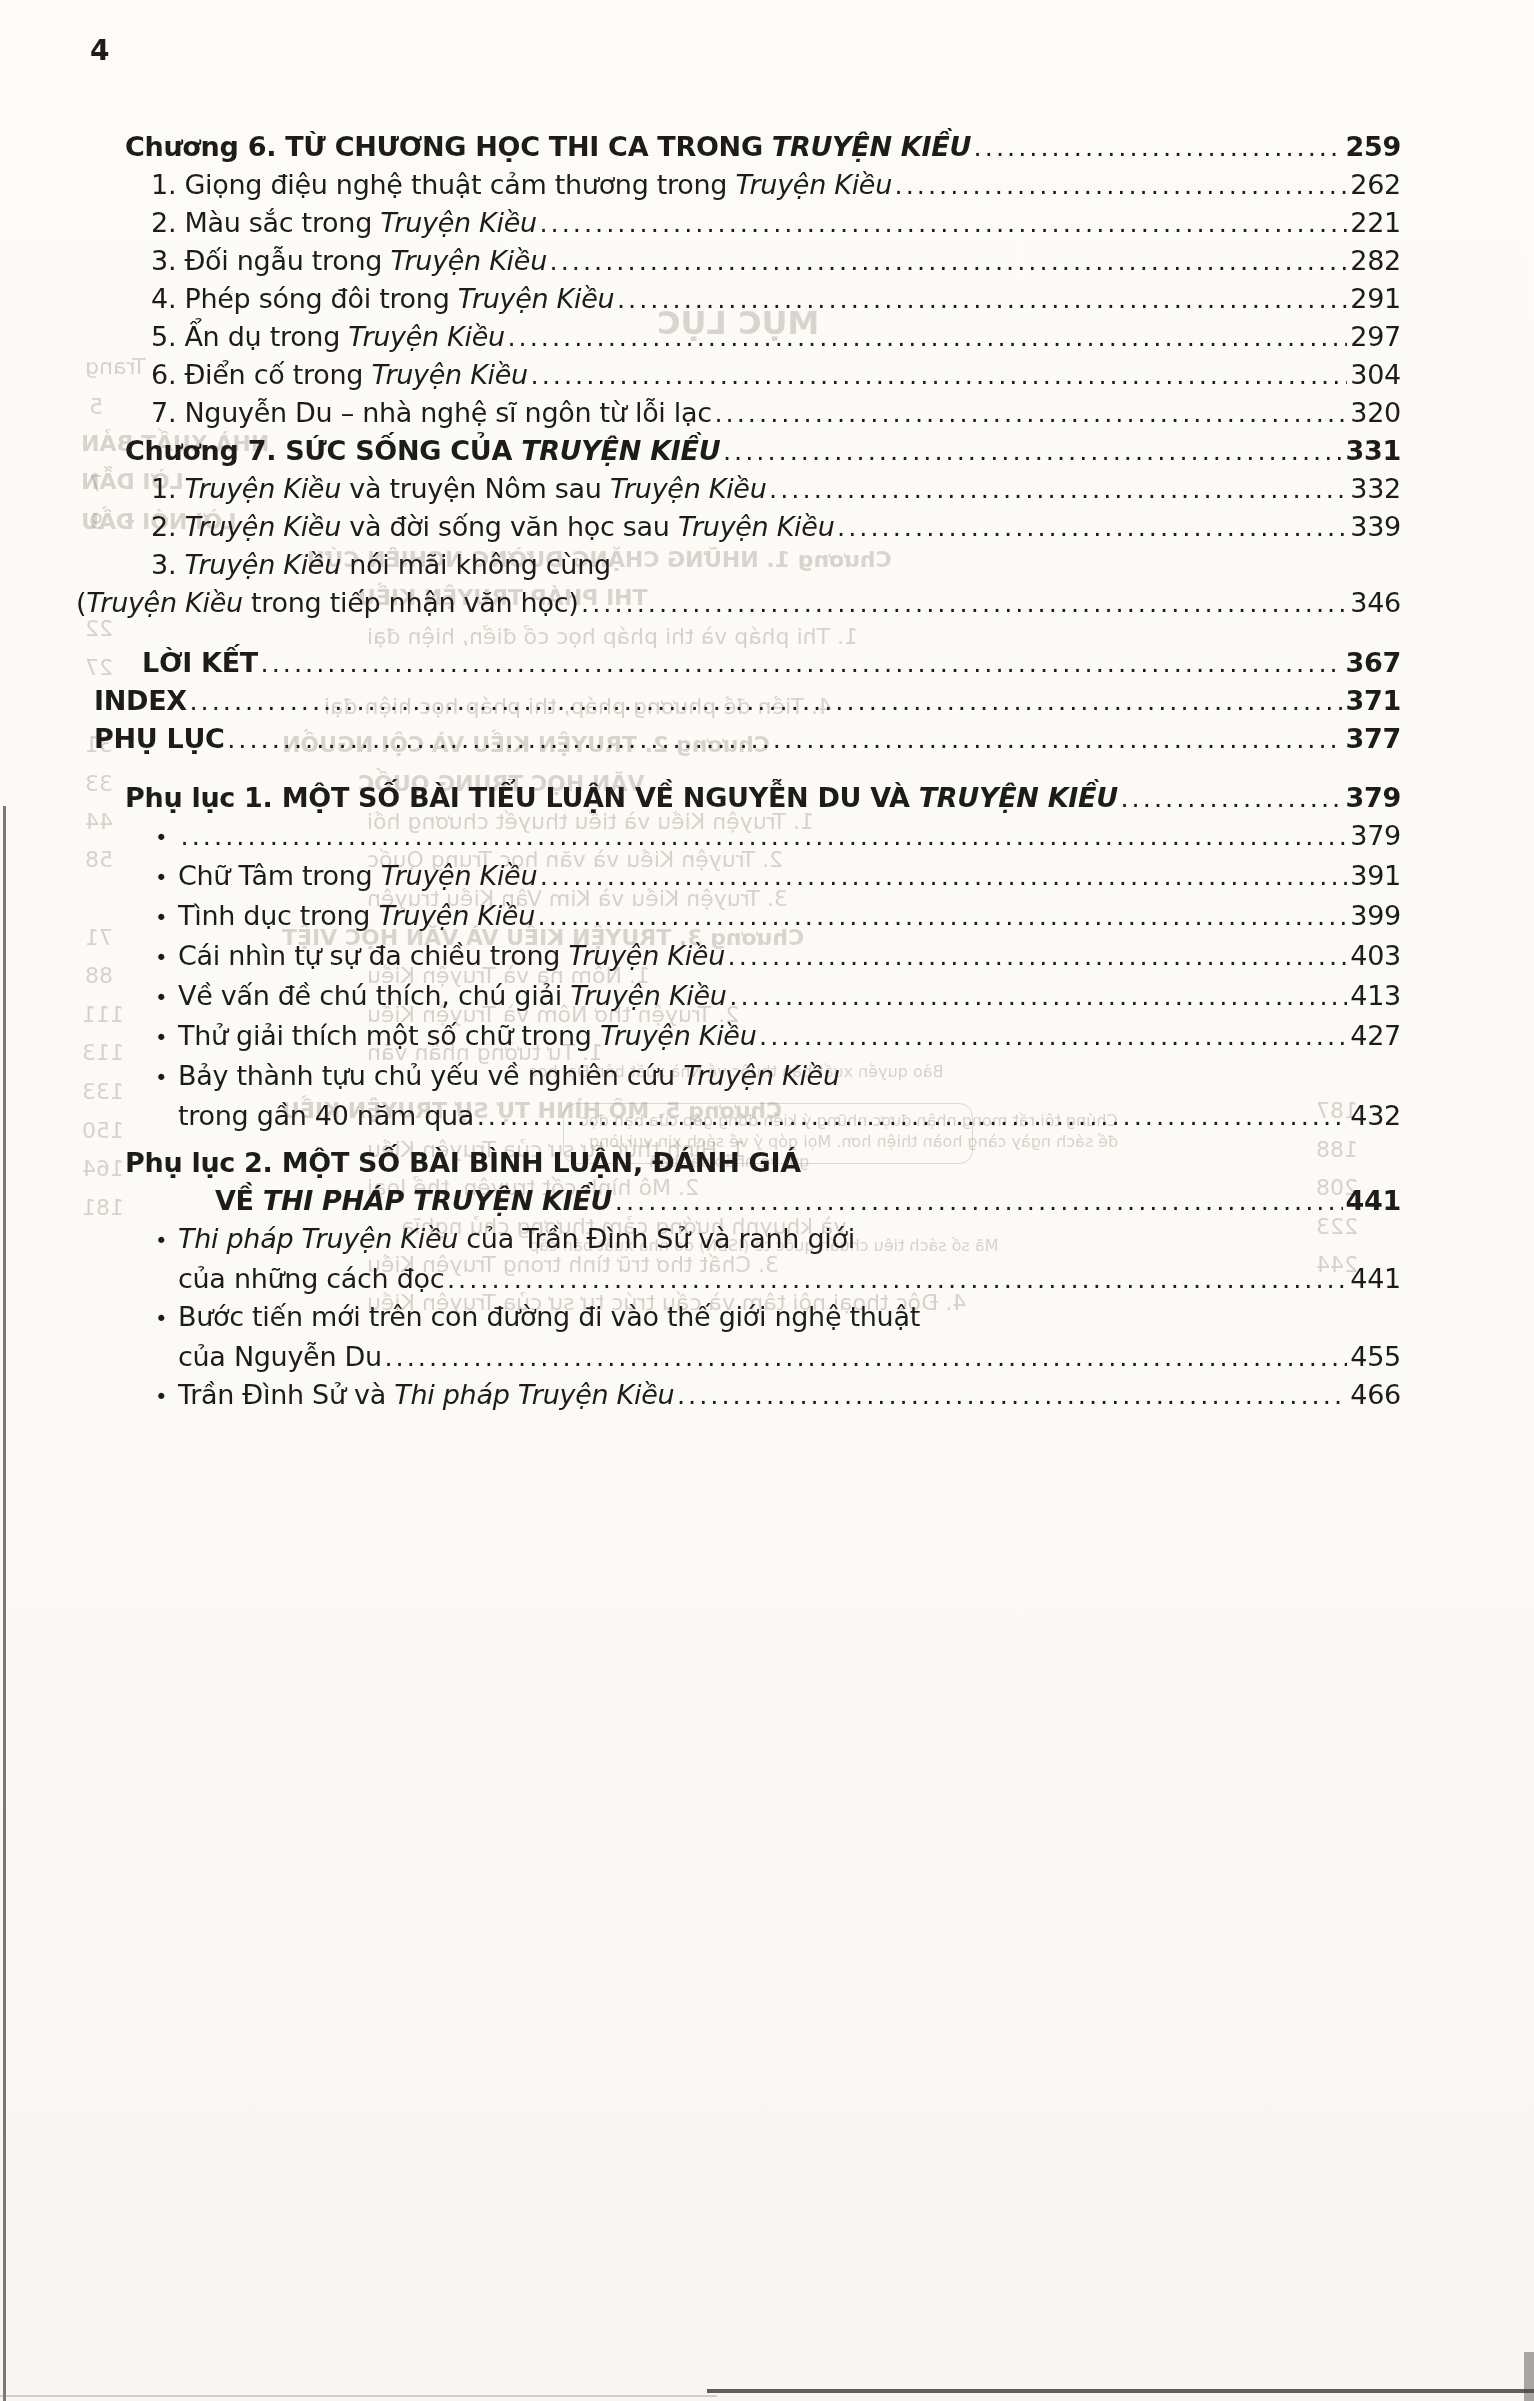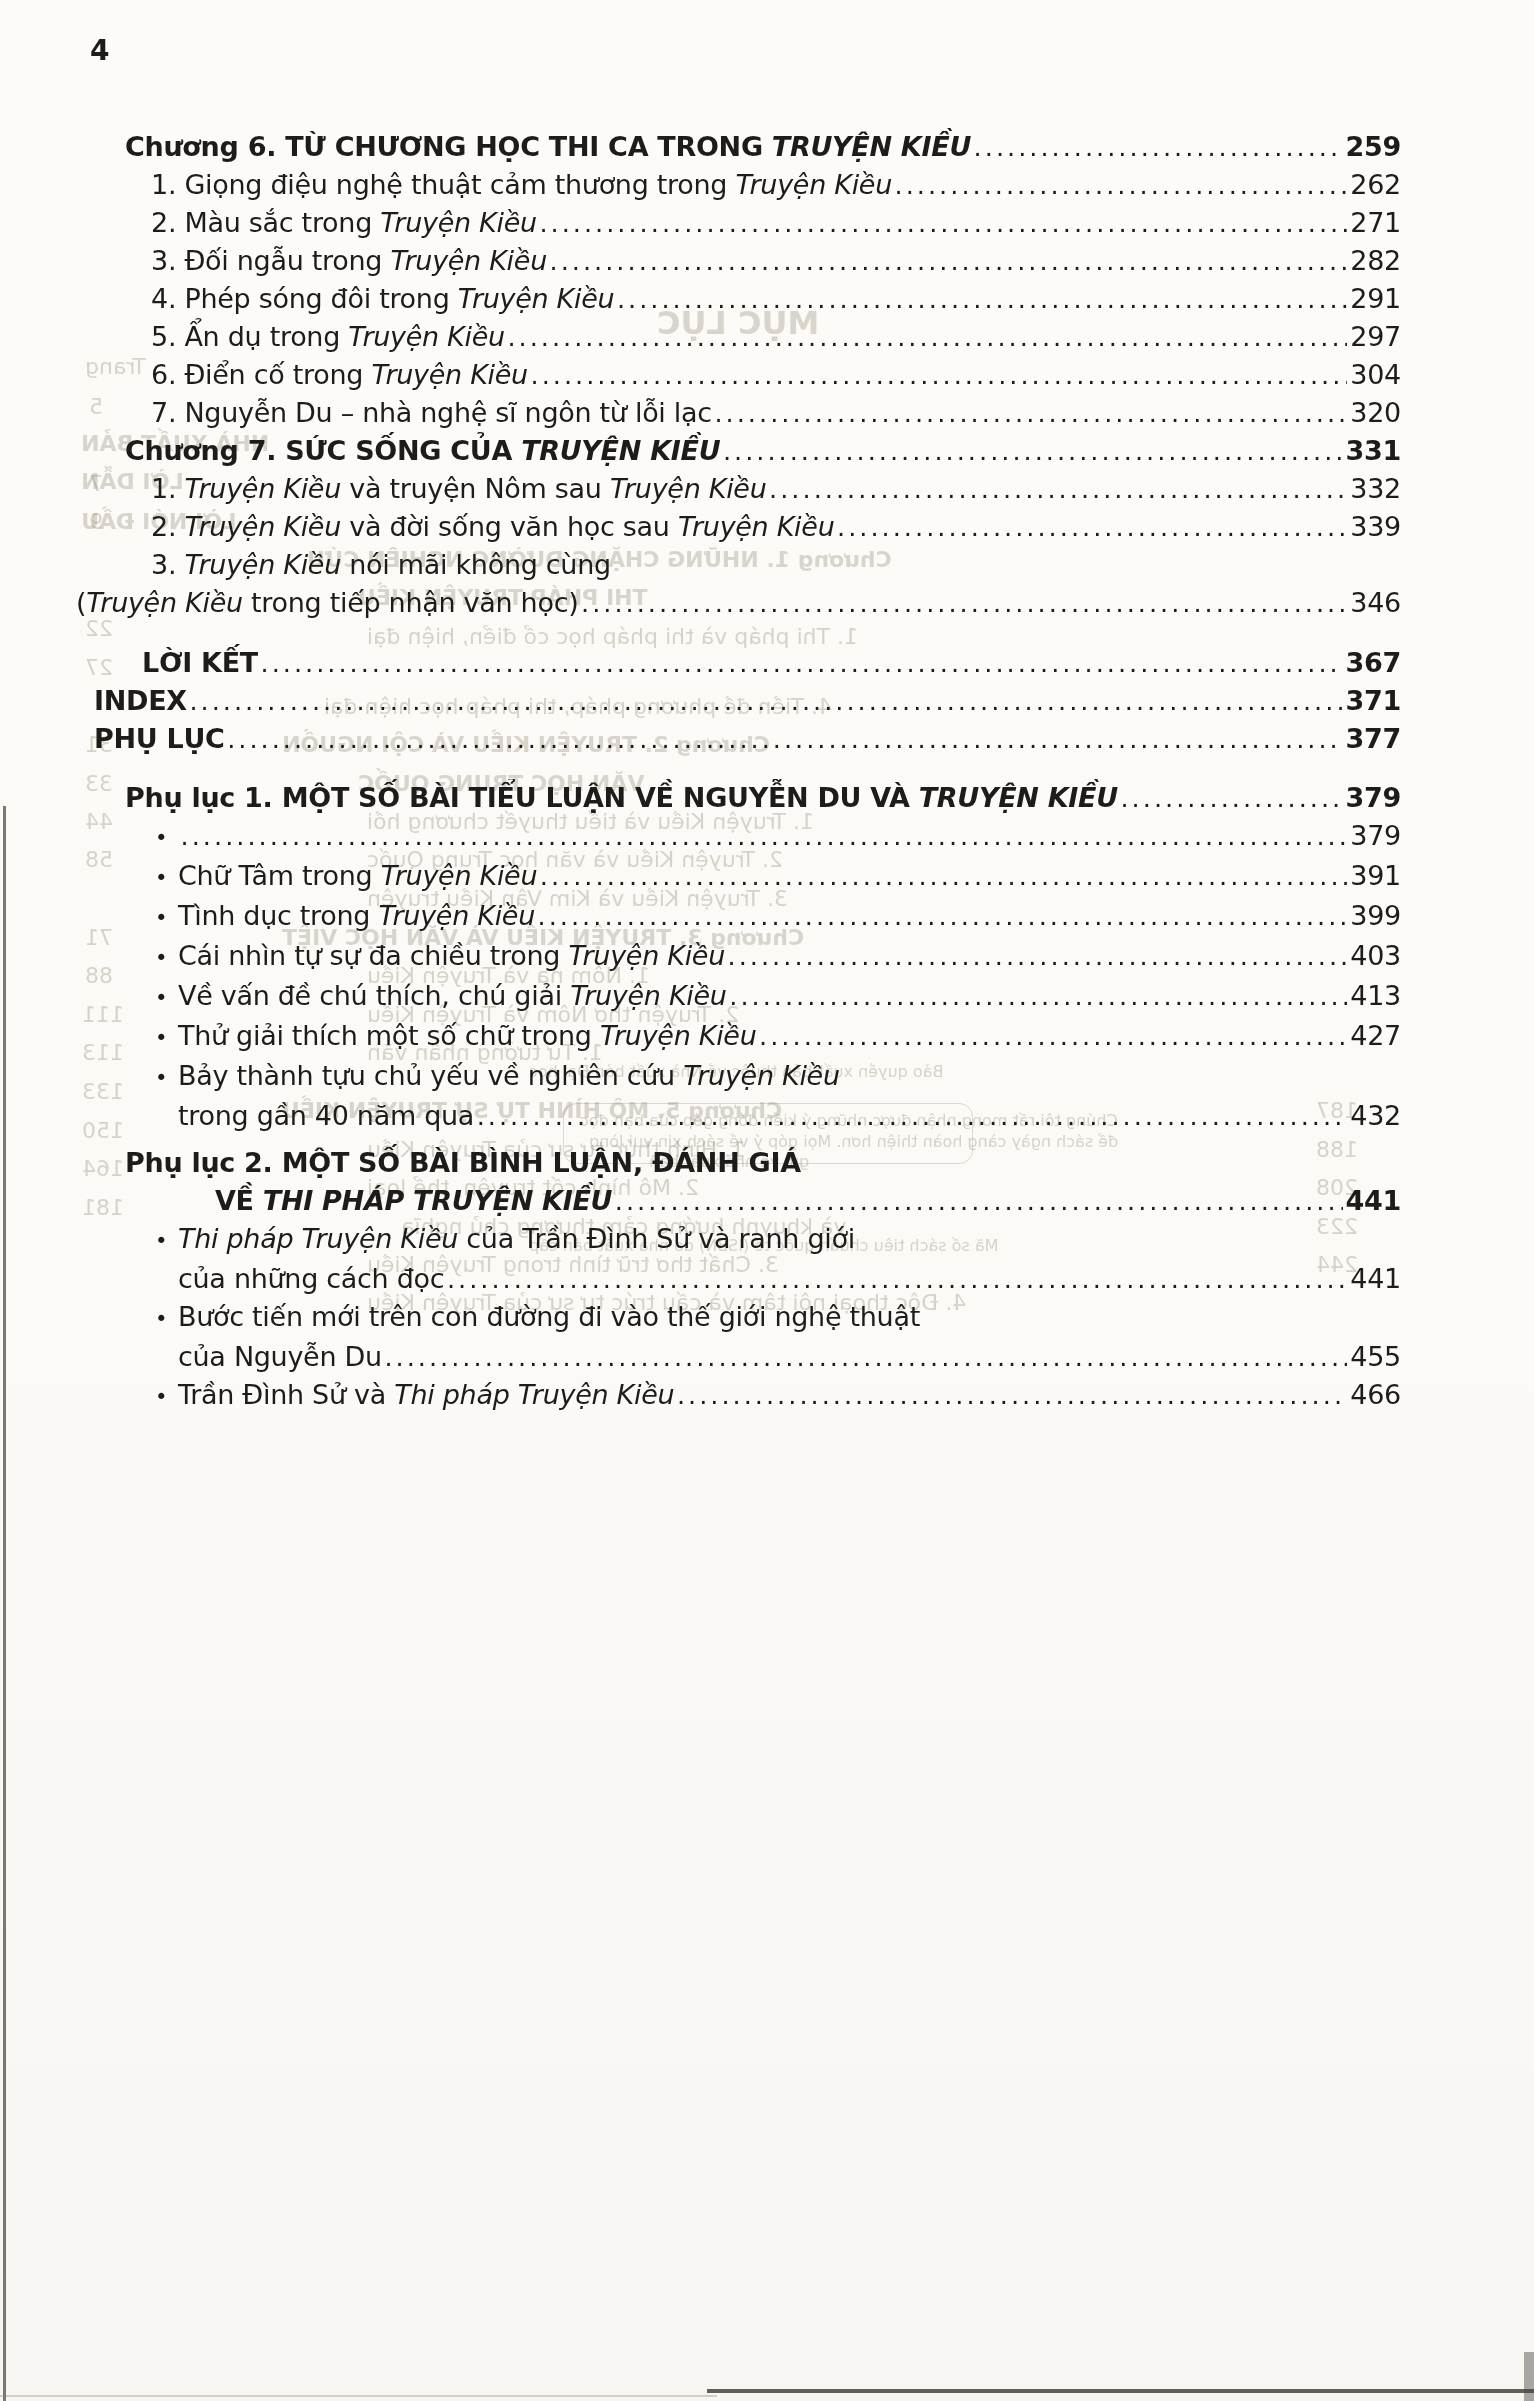--- a/index.html
+++ b/index.html
@@ -108,21 +108,21 @@
         <span class="pg">259</span>
       </div>
       <div class="row item">
         <span class="txt"><span>1. Giọng điệu nghệ thuật cảm thương trong </span><span class="it">Truyện Kiều</span></span>
         <span class="leader"></span>
         <span class="pg">262</span>
       </div>
       <div class="row item">
         <span class="txt"><span>2. Màu sắc trong </span><span class="it">Truyện Kiều</span></span>
         <span class="leader"></span>
-        <span class="pg">271</span>
+        <span class="pg">221</span>
       </div>
       <div class="row item">
         <span class="txt"><span>3. Đối ngẫu trong </span><span class="it">Truyện Kiều</span></span>
         <span class="leader"></span>
         <span class="pg">282</span>
       </div>
       <div class="row item">
         <span class="txt"><span>4. Phép sóng đôi trong </span><span class="it">Truyện Kiều</span></span>
         <span class="leader"></span>
         <span class="pg">291</span>

